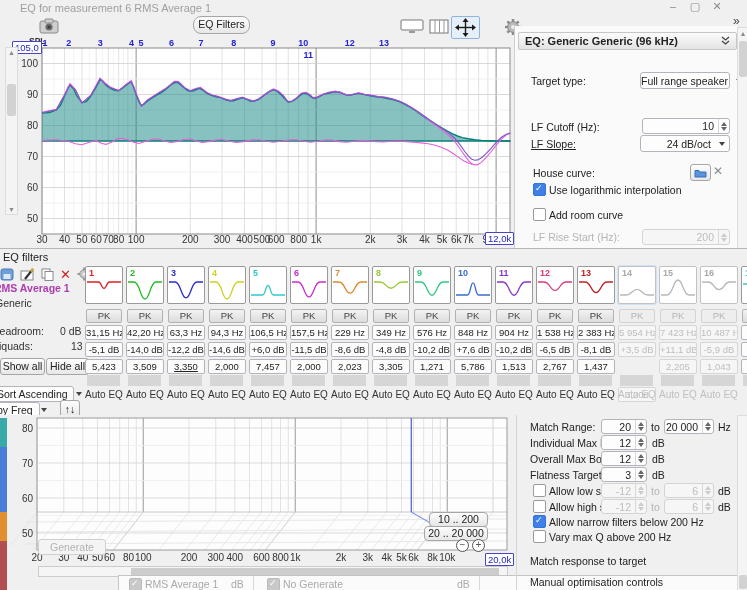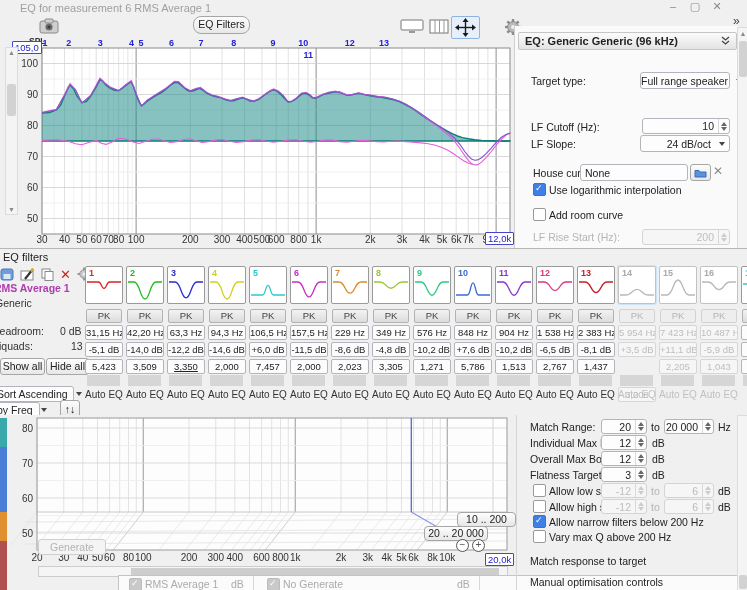--- a/index.html
+++ b/index.html
@@ -254,30 +254,27 @@
   </div>
 
   <div class="rlabel" style="left:531px;top:121px;">LF Cutoff (Hz):</div>
   <div class="field" style="left:642px;top:118px;width:86px;height:14px;">
     <span class="val">10</span>
     <span class="spin">
         <b class="u"></b>
         <b class="d"></b>
       </span>
   </div>
-  <div class="rlabel" style="left:531px;top:138px;">LF Slope:</div>
+  <div class="rlabel" style="left:531px;top:138px;text-decoration:underline;">LF Slope:</div>
   <div class="field" style="left:640px;top:135px;width:88px;height:15px;">
     <span class="val">24 dB/oct</span>
       <span class="ddarrow"></span>
   </div>
 
   <div class="rlabel" style="left:533px;top:167px;">House curve:</div>
-  <div class="field left" style="left:580px;top:164px;width:106px;height:15px;">
-    <span class="val">None</span>
-  </div>
   <div class="abs btn toolicon" style="left:690px;top:164px;width:19px;height:15px;">
     <svg width="13" height="10">
         <path d="M1 2.5 L5 2.5 L6 4 L12 4 L12 9 L1 9 Z" fill="#5a92dd" stroke="#3a6fb8"></path>
       </svg>
   </div>
   <div class="abs" style="left:713px;top:164px;color:#8a8a8a;font-size:12px;">✕</div>
 
   <div class="cb on" style="left:533px;top:183px;"></div>
   <div class="rlabel" style="left:549px;top:184px;">Use logarithmic interpolation</div>
 
@@ -690,21 +687,21 @@
         <text x="403.5224307173887" y="146" font-size="10" fill="#333" font-family="Liberation Sans, DejaVu Sans, sans-serif" text-anchor="middle">6k</text>
         <text x="422.5131186818503" y="146" font-size="10" fill="#333" font-family="Liberation Sans, DejaVu Sans, sans-serif" text-anchor="middle">8k</text>
         <text x="437.24344065907485" y="146" font-size="10" fill="#333" font-family="Liberation Sans, DejaVu Sans, sans-serif" text-anchor="middle">10k</text>
         <text x="23" y="16.5" font-size="10" fill="#333" font-family="Liberation Sans, DejaVu Sans, sans-serif" text-anchor="end">80</text>
         <text x="23" y="51.5" font-size="10" fill="#333" font-family="Liberation Sans, DejaVu Sans, sans-serif" text-anchor="end">70</text>
         <text x="23" y="86.5" font-size="10" fill="#333" font-family="Liberation Sans, DejaVu Sans, sans-serif" text-anchor="end">60</text>
         <text x="23" y="121.5" font-size="10" fill="#333" font-family="Liberation Sans, DejaVu Sans, sans-serif" text-anchor="end">50</text>
       </svg>
 
     <div class="abs btn dis" style="left:38px;top:124px;width:66px;height:14px;line-height:14px;">Generate</div>
-    <div class="abs btn" style="left:429px;top:97px;width:57px;height:13px;line-height:13px;border-radius:4px;margin-left:28px;">10 .. 200</div>
+    <div class="abs btn" style="left:429px;top:97px;width:57px;height:13px;line-height:13px;border-radius:4px;">10 .. 200</div>
     <div class="abs btn" style="left:424px;top:111px;width:62px;height:13px;line-height:13px;border-radius:4px;">20 .. 20 000</div>
     <div class="circlebtn" style="left:456px;top:124px;">−</div>
     <div class="circlebtn" style="left:472px;top:124px;">+</div>
     <div class="abs axbox" style="left:485px;top:138px;">20,0k</div>
 
     <div class="hsb" style="left:38px;top:151px;width:468px;height:9px;">
       <div class="thumb" style="left:92px;width:368px;"></div>
     </div>
 
     <div class="legendbox" style="left:118px;top:160px;width:619px;height:15px;">

